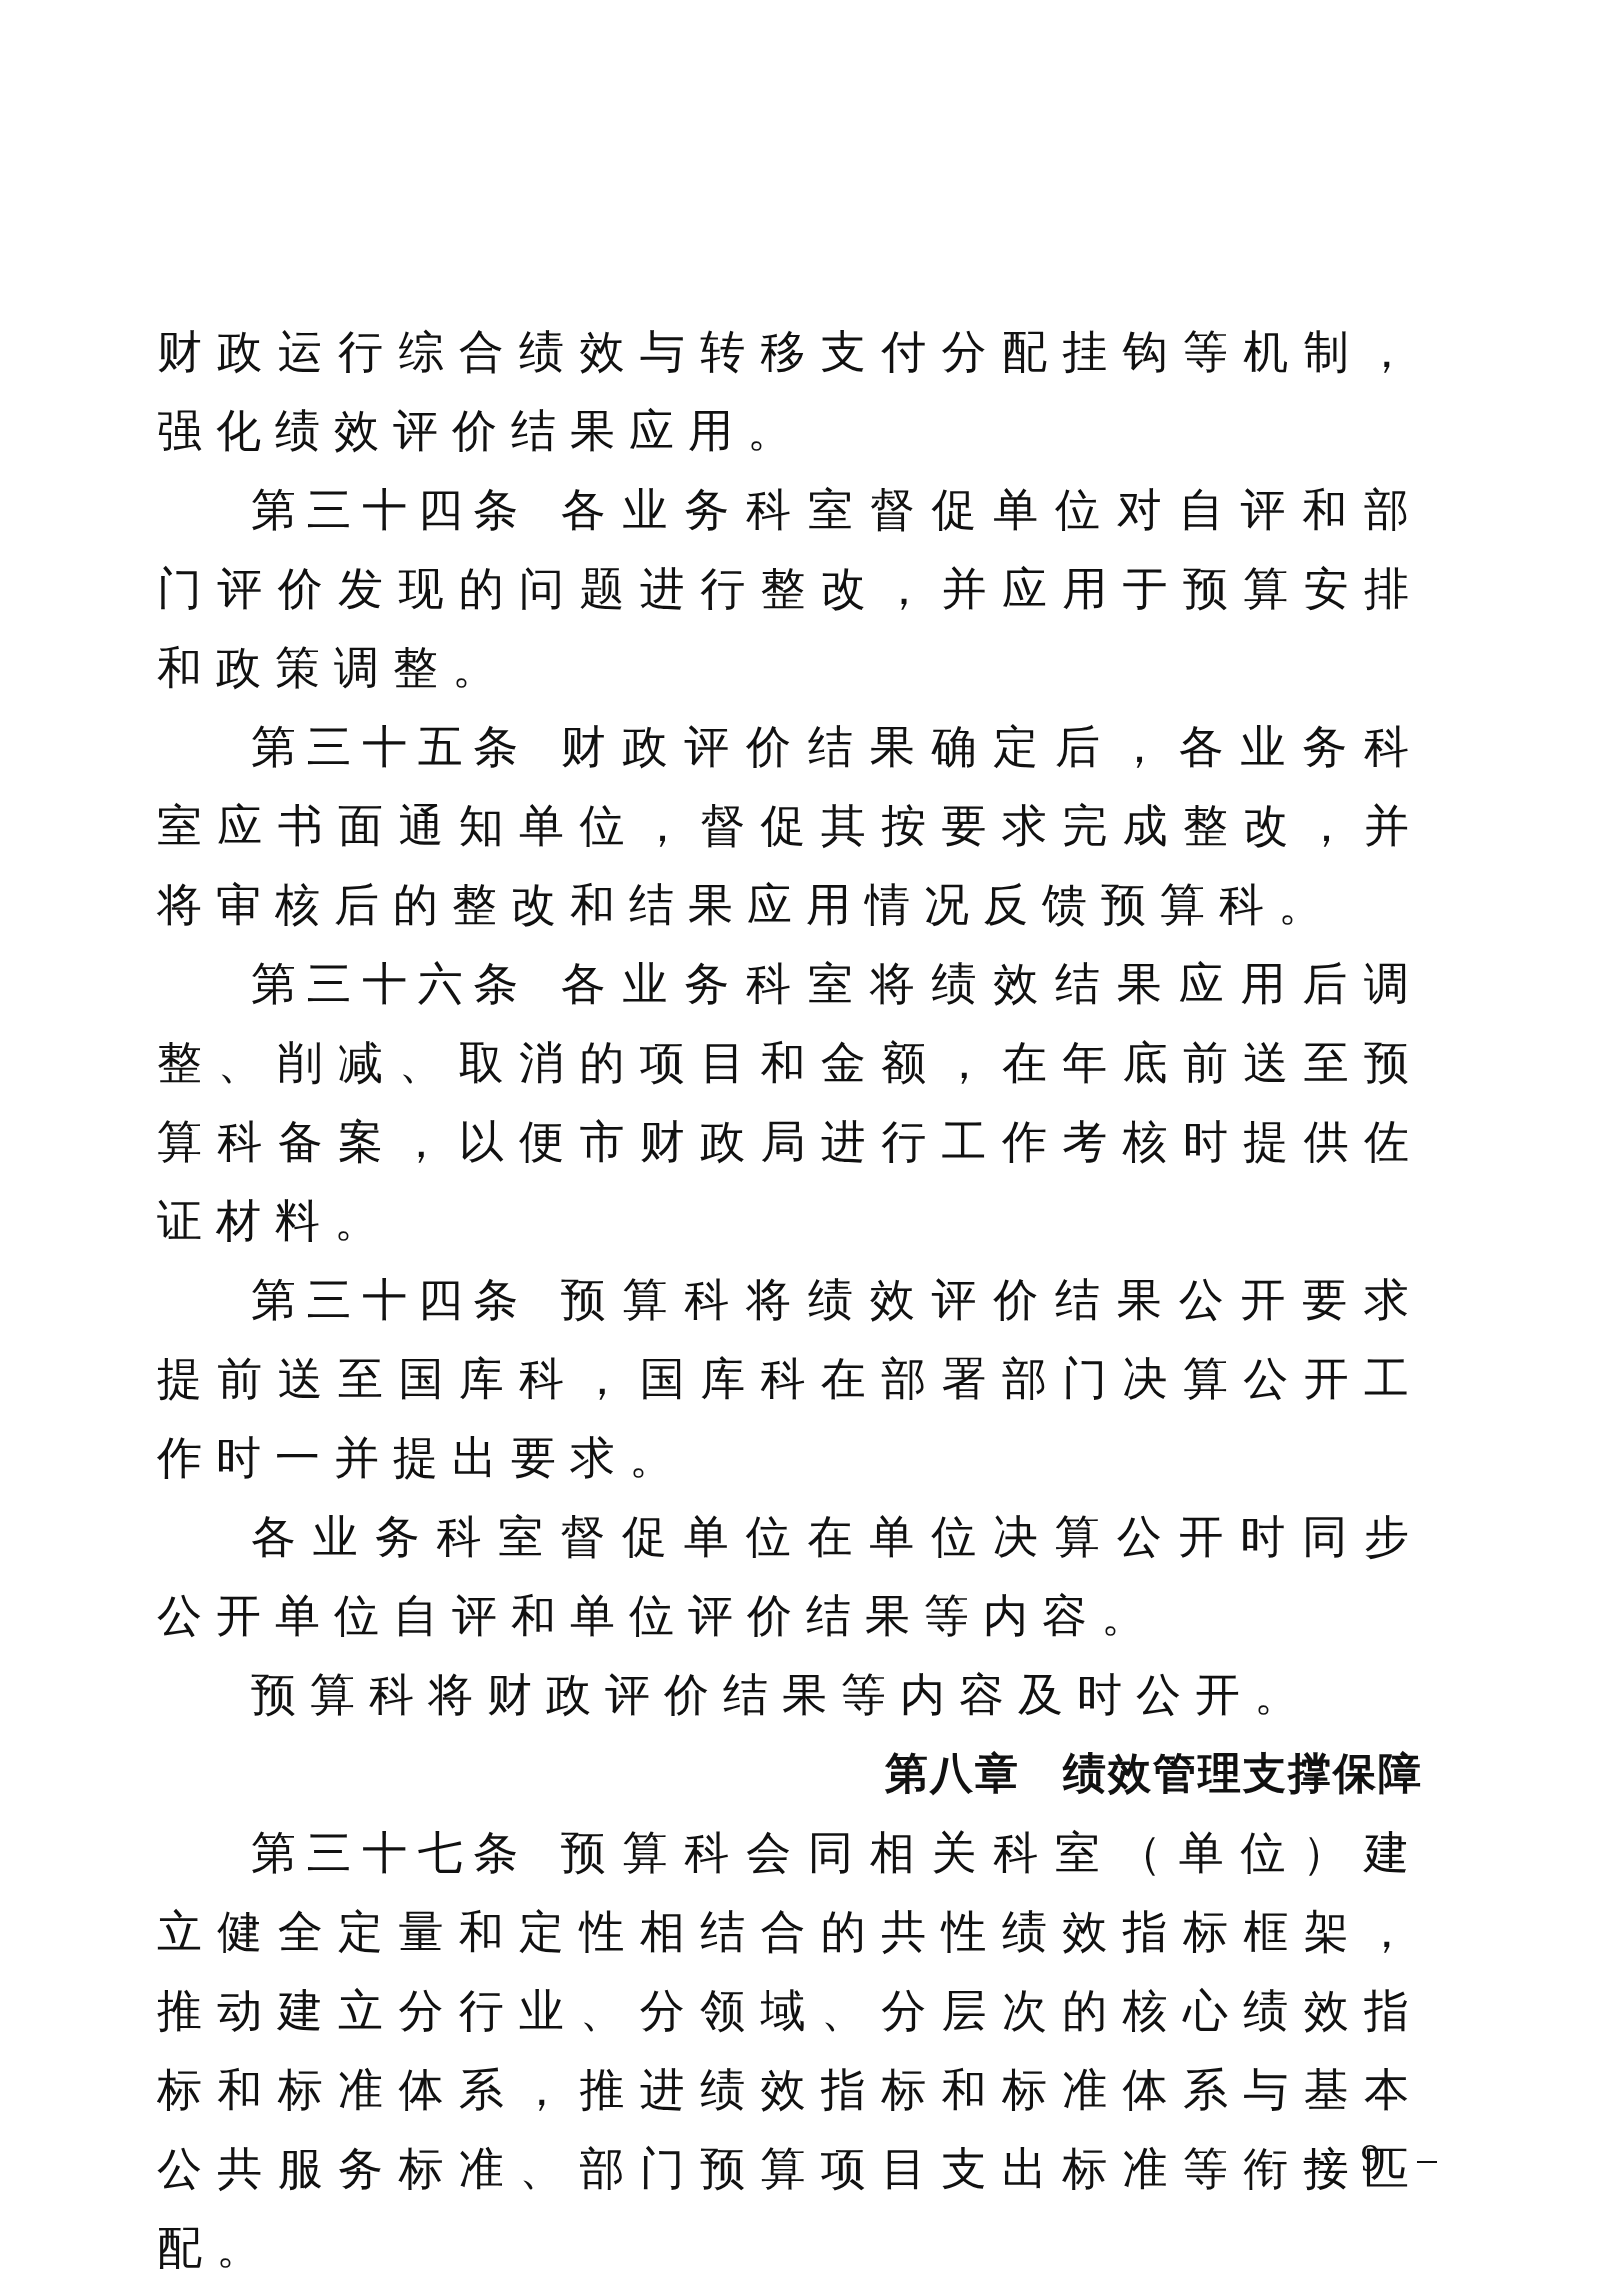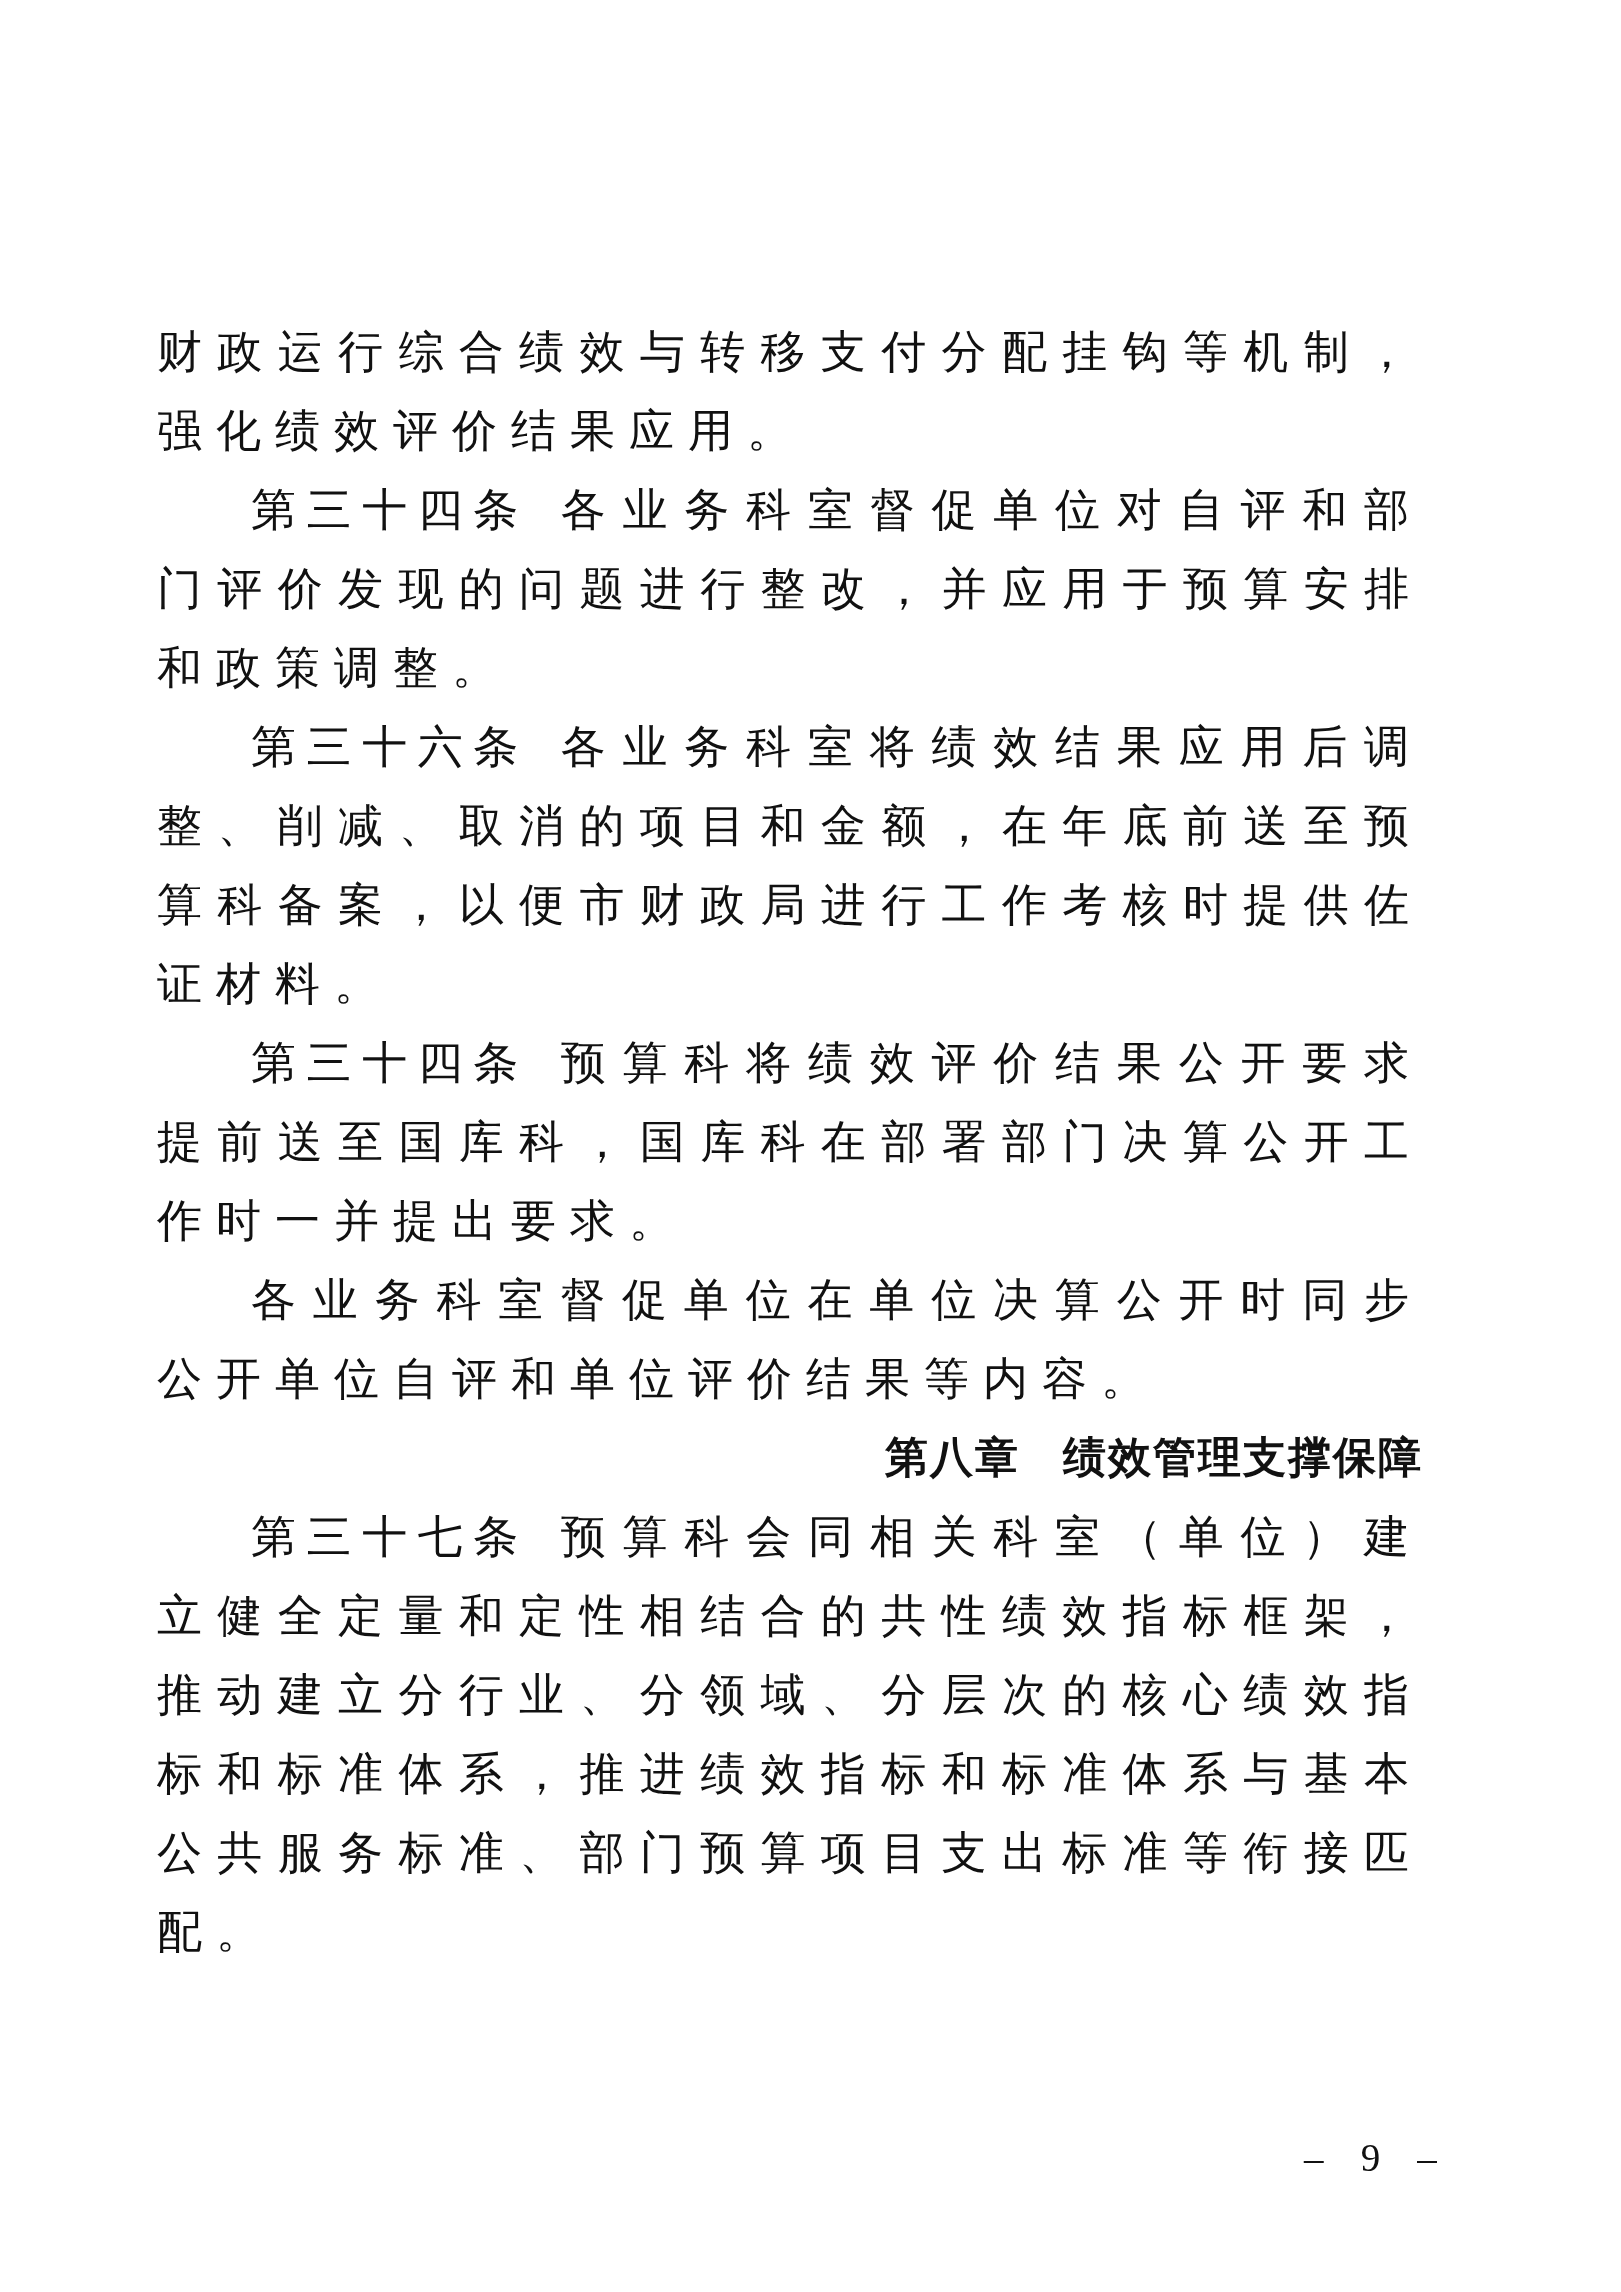--- a/index.html
+++ b/index.html
@@ -70,33 +70,39 @@
 <div class="page">
 
   <p class="para cont">
     <span>财政运行综合绩效与转移支付分配挂钩等机制，强化绩效评价结果应用。</span>
   </p>
 
   <p class="para">
     <span class="article-no">第三十四条</span><span class="article-gap"></span><span>各业务科室督促单位对自评和部门评价发现的问题进行整改，并应用于预算安排和政策调整。</span>
   </p>
 
+  <p class="para">
+    <span class="article-no">第三十五条</span><span class="article-gap"></span><span>财政评价结果确定后，各业务科室应书面通知单位，督促其按要求完成整改，并将审核后的整改和结果应用情况反馈预算科。</span>
+  </p>
 
   <p class="para">
     <span class="article-no">第三十六条</span><span class="article-gap"></span><span>各业务科室将绩效结果应用后调整、削减、取消的项目和金额，在年底前送至预算科备案，以便市财政局进行工作考核时提供佐证材料。</span>
   </p>
 
   <p class="para">
     <span class="article-no">第三十四条</span><span class="article-gap"></span><span>预算科将绩效评价结果公开要求提前送至国库科，国库科在部署部门决算公开工作时一并提出要求。</span>
   </p>
 
   <p class="para">
     <span>各业务科室督促单位在单位决算公开时同步公开单位自评和单位评价结果等内容。</span>
   </p>
 
+  <p class="para">
+    <span>预算科将财政评价结果等内容及时公开。</span>
+  </p>
 
   <p class="chapter">
     <span>第八章</span><span class="gap"></span><span>绩效管理支撑保障</span>
   </p>
 
   <p class="para">
     <span class="article-no">第三十七条</span><span class="article-gap"></span><span>预算科会同相关科室（单位）建立健全定量和定性相结合的共性绩效指标框架，推动建立分行业、分领域、分层次的核心绩效指标和标准体系，推进绩效指标和标准体系与基本公共服务标准、部门预算项目支出标准等衔接匹配。</span>
   </p>
 
 </div>

